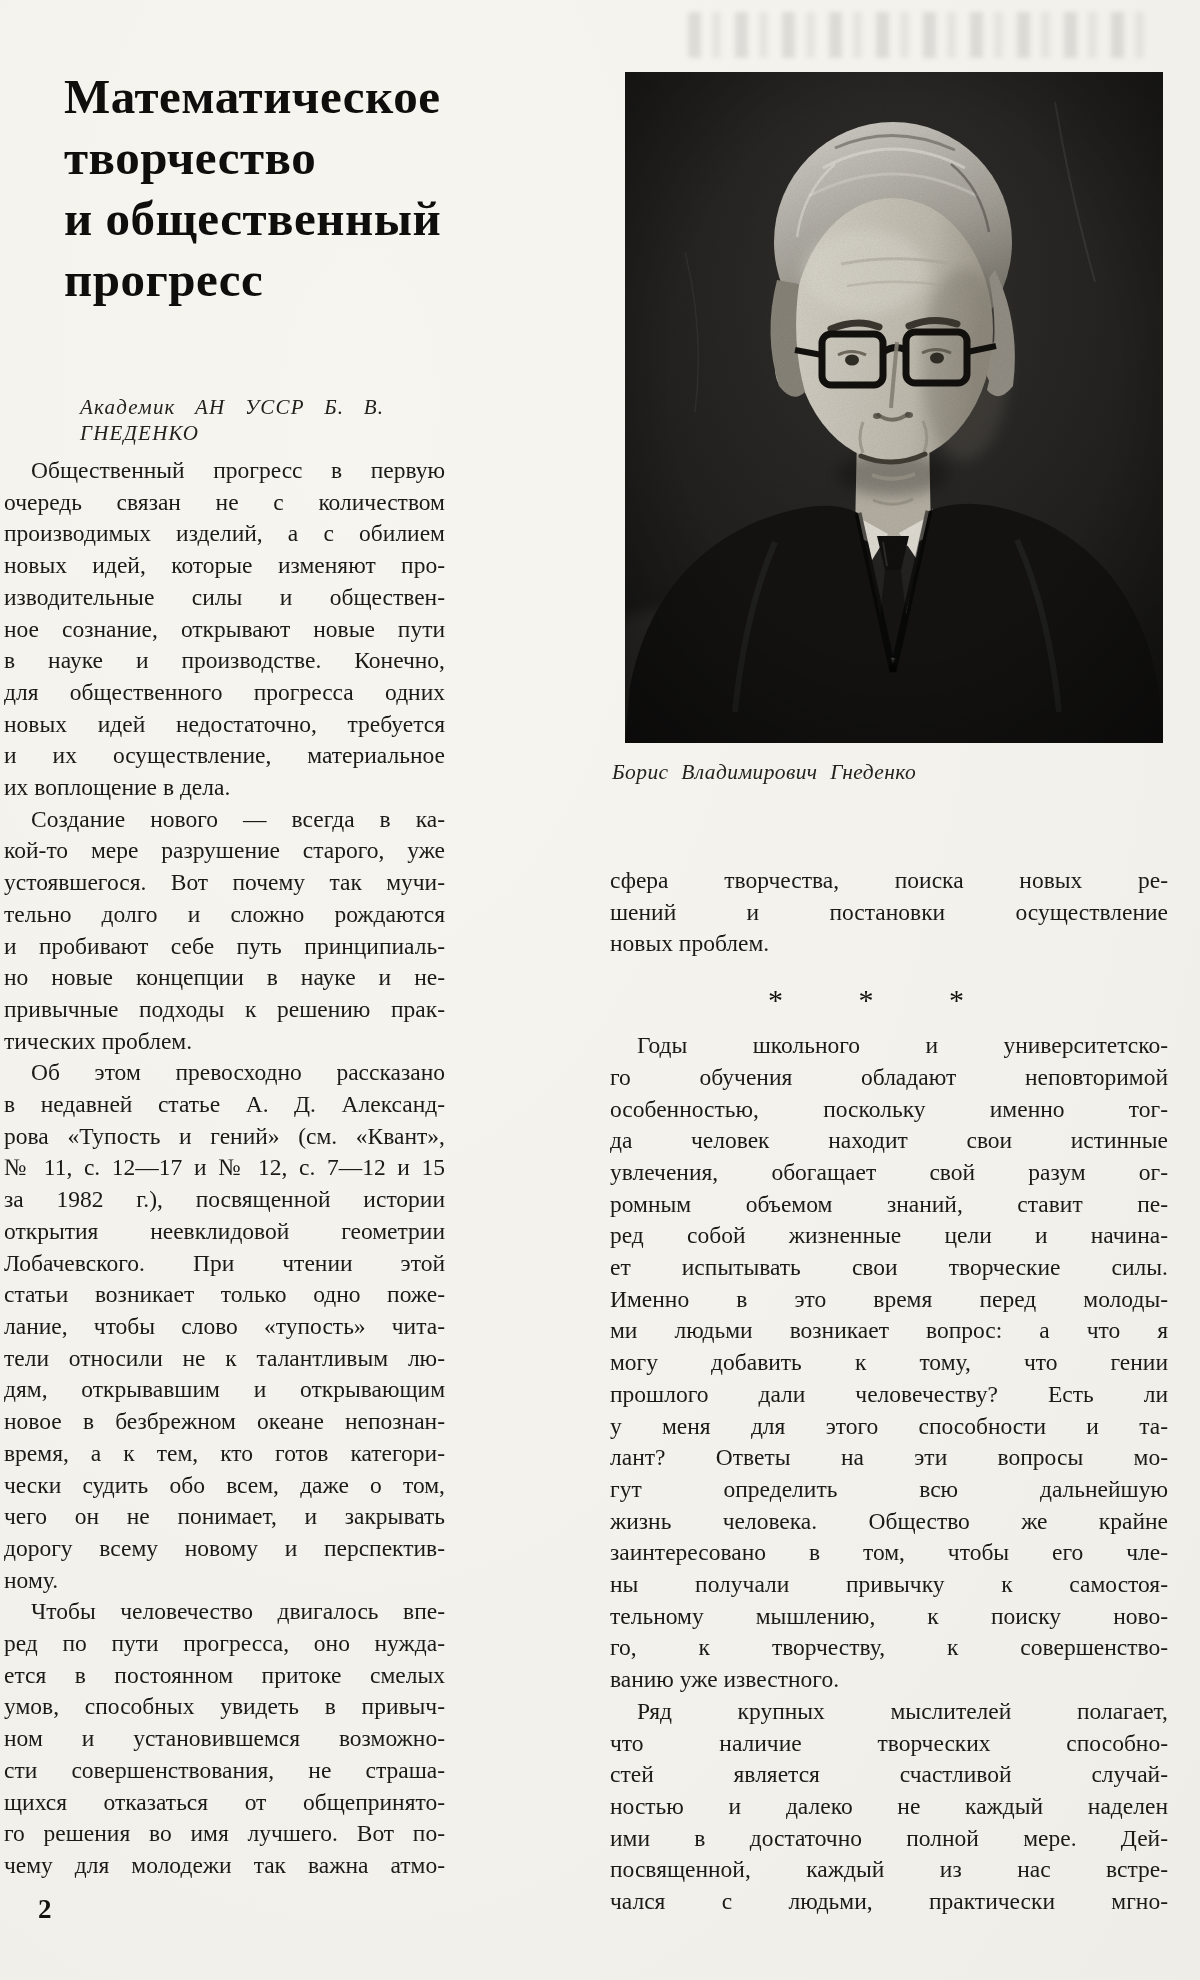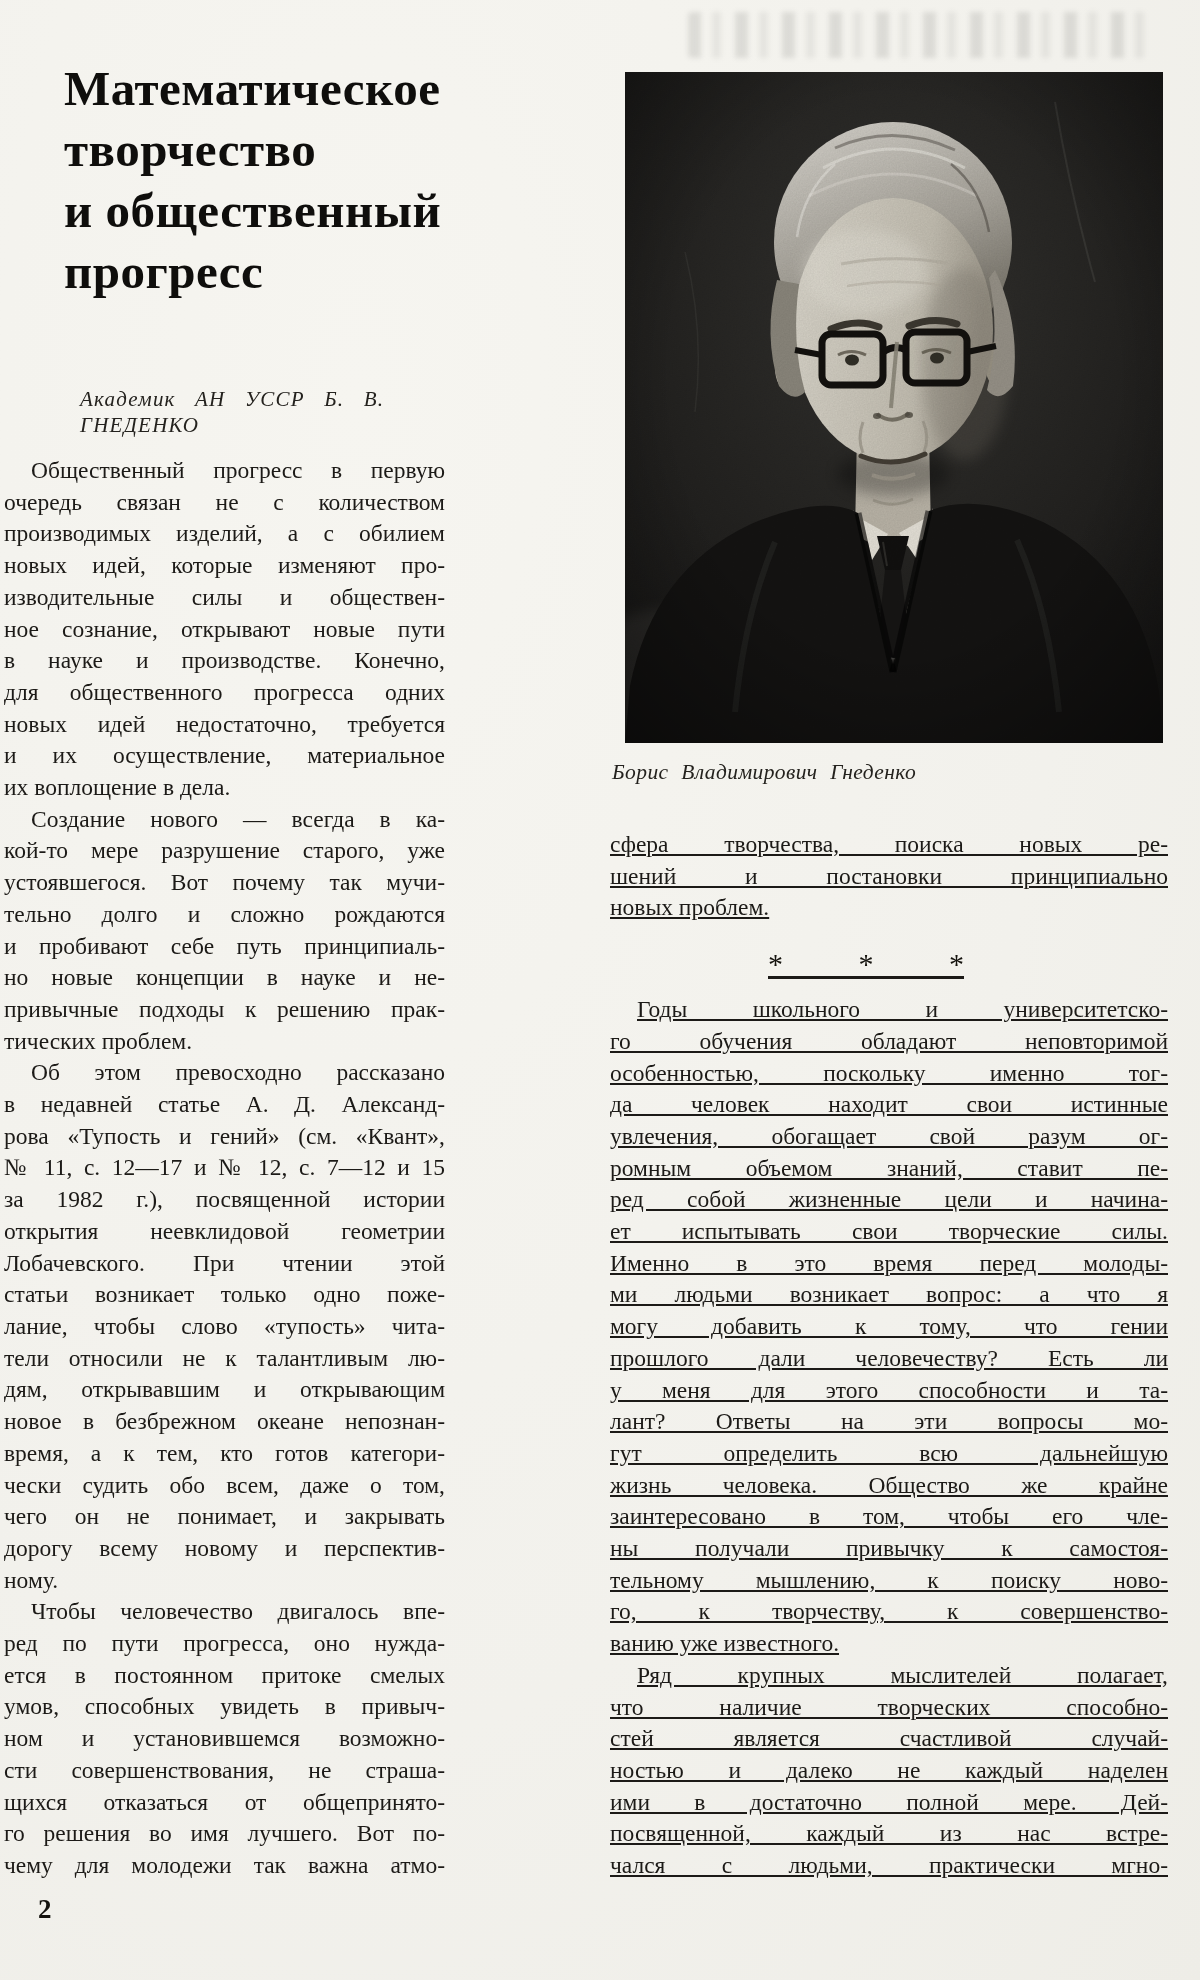--- a/index.html
+++ b/index.html
@@ -9,34 +9,34 @@
     width:1200px; height:1980px;
     margin:0 auto;
     background:#f3f2ed;
     background-image: radial-gradient(ellipse at 30% 20%, #f6f5f0 0%, #f2f1ec 60%, #eeede7 100%);
     overflow:hidden;
     color:#1b1916;
     font-family:"Liberation Serif","DejaVu Serif",serif;
   }
 
   
-  .left-col { position:absolute; left:38px; top:8px; width:441px; }
+  .left-col { position:absolute; left:38px; top:16px; width:441px; }
   .title {
     margin:50px 0 0 26px;
     font-size:49px; line-height:61px; font-weight:700;
     color:#0f0e0c; letter-spacing:0.5px;
   }
   .author {
     margin:84px 0 0 42px;
     font-size:21px; line-height:26px; font-style:italic;
     letter-spacing:1.2px; word-spacing:13px; color:#24221e;
   }
   .body-text { font-size:23.5px; line-height:31.7px; color:#1c1a17; }
   .body-left  { position:absolute; left:4px; top:455px; width:441px; }
-  .body-right { position:absolute; left:610px; top:829px; width:558px;text-decoration:underline; }
+  .body-right { position:absolute; left:610px; top:865px; width:558px; }
   .para { margin:0; }
   .bline { text-align:justify; text-align-last:justify; white-space:nowrap; }
   .bline.first { text-indent:27px; }
   .bline.lastline { text-align-last:left; white-space:normal; }
   .separator {
     text-align:center; padding-right:46px;
     font-size:30px; line-height:32px;
     word-spacing:68px; letter-spacing:0;
     margin:24px 0 14px 0; color:#16140f;
   }
@@ -245,21 +245,21 @@
       <rect x="0" y="0" width="538" height="671" filter="url(#grain)" opacity="0.09"></rect>
       <rect x="0" y="0" width="538" height="671" fill="url(#vig)"></rect>
     </svg>
   </figure>
 
   <figcaption class="caption">Борис Владимирович Гнеденко</figcaption>
 
   <div class="body-text body-right">
       <div class="para">
         <div class="bline">сфера творчества, поиска новых ре-</div>
-        <div class="bline">шений и постановки принципиально</div>
+        <div class="bline">шений и постановки осуществление</div>
         <div class="bline lastline">новых проблем.</div>
       </div>
       <div class="separator">* * *</div>
       <div class="para">
         <div class="bline first">Годы школьного и университетско-</div>
         <div class="bline">го обучения обладают неповторимой</div>
         <div class="bline">особенностью, поскольку именно тог-</div>
         <div class="bline">да человек находит свои истинные</div>
         <div class="bline">увлечения, обогащает свой разум ог-</div>
         <div class="bline">ромным объемом знаний, ставит пе-</div>

